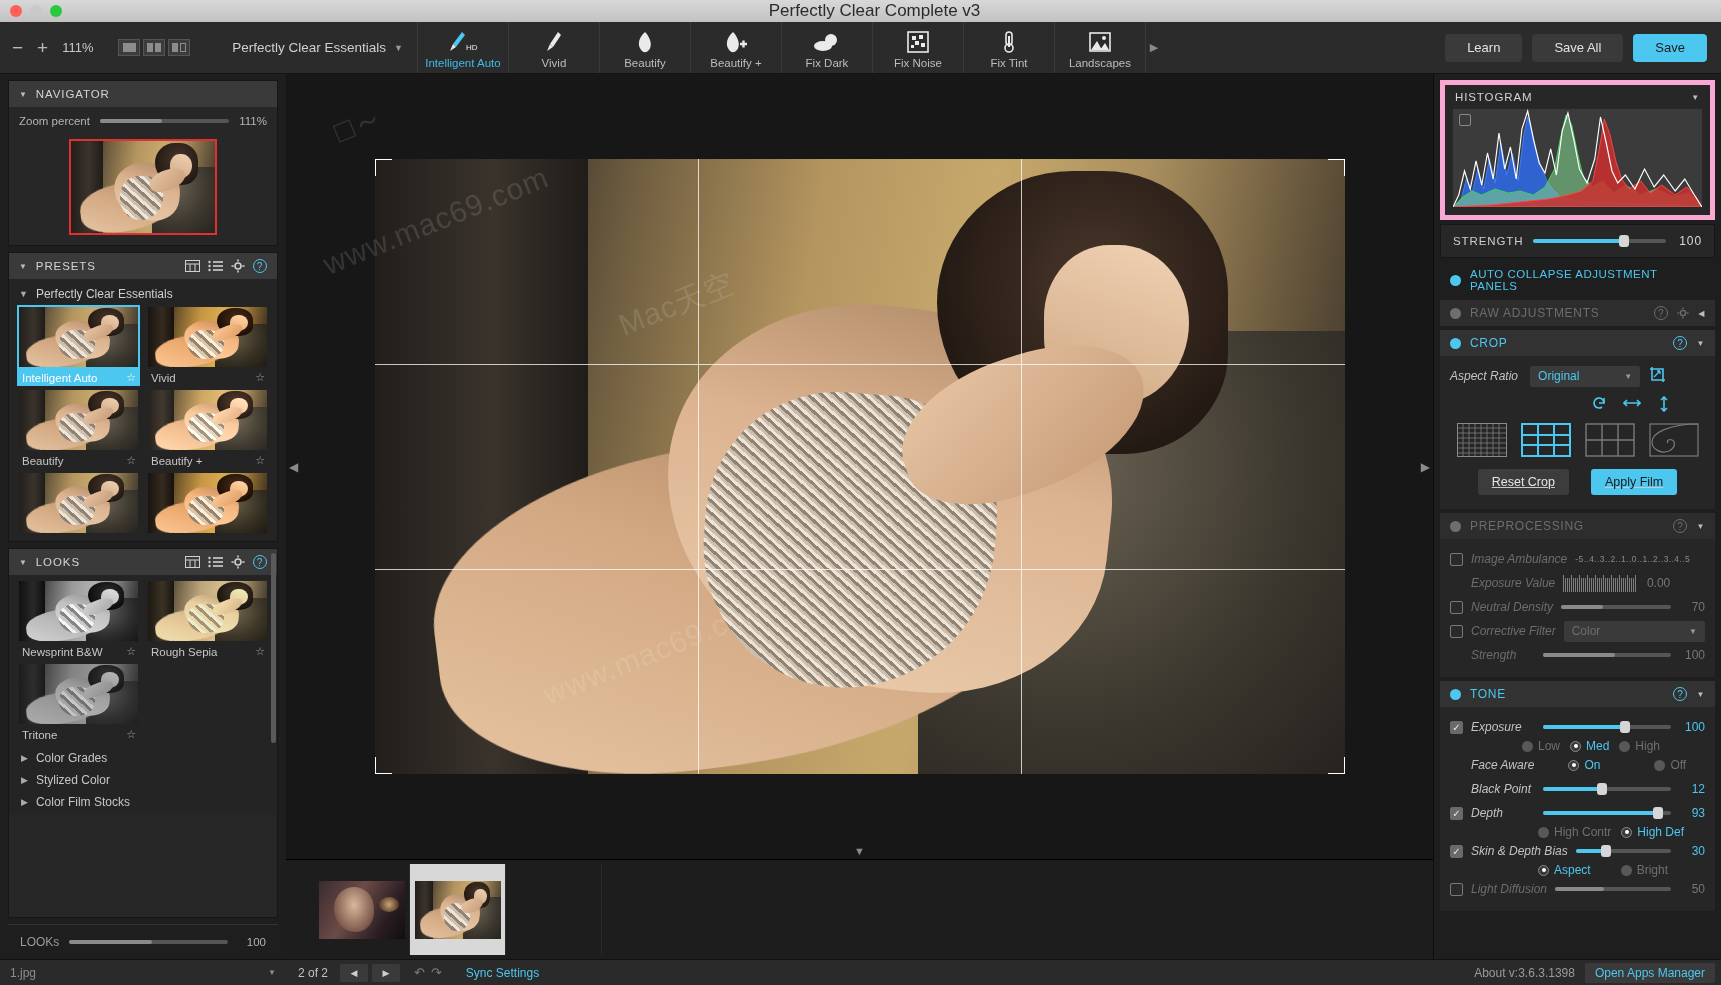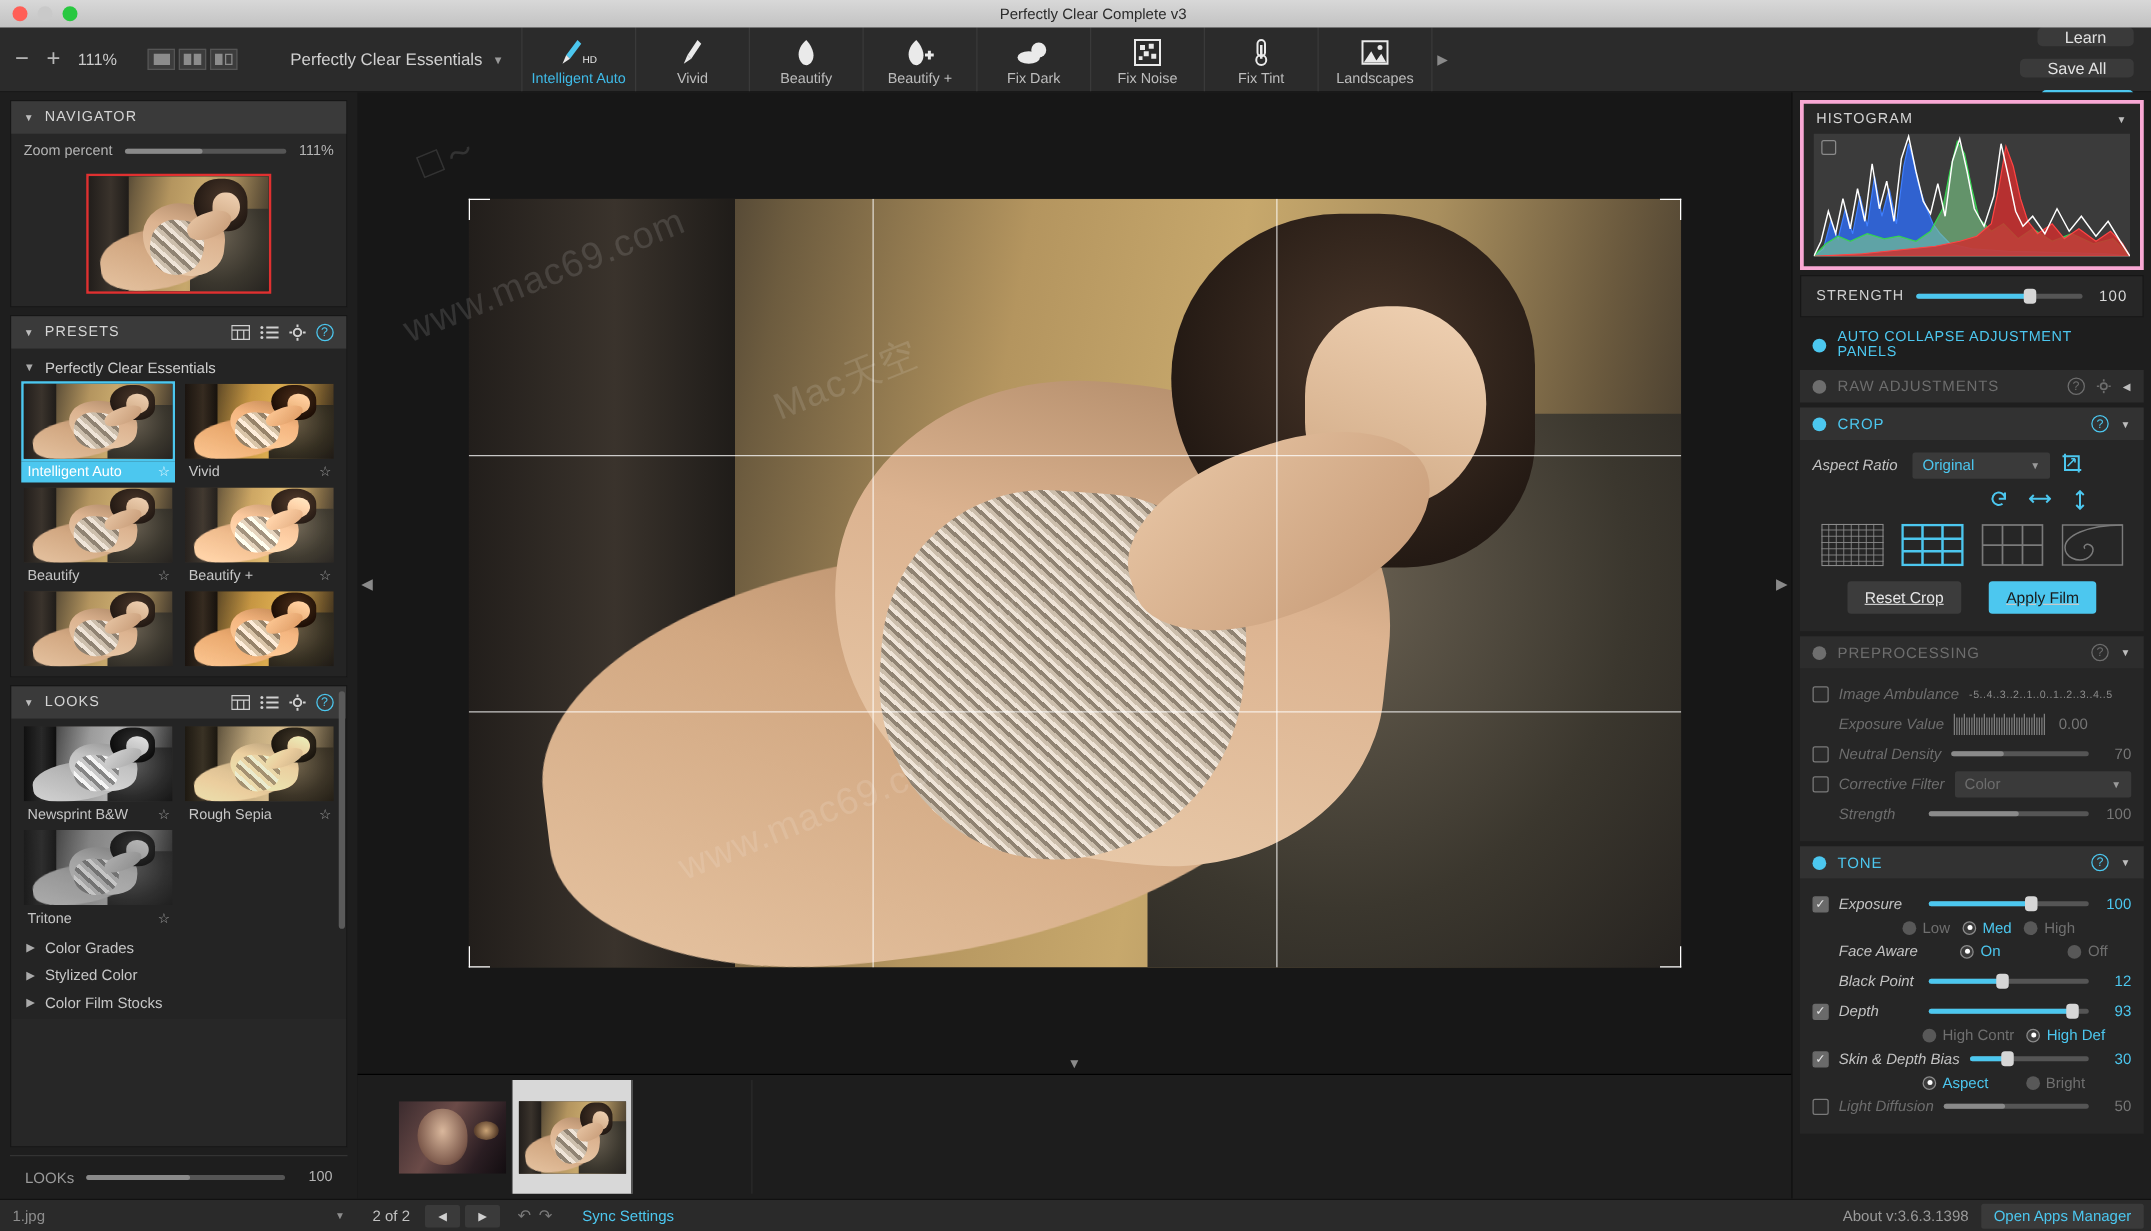--- a/index.html
+++ b/index.html
@@ -18,21 +18,21 @@
     background: linear-gradient(#d8d8d8, #c2c2c2);
     display: flex; align-items: center; position: relative;
   }
   .traffic { display: flex; gap: 8px; padding-left: 10px; }
   .dot { width: 12px; height: 12px; border-radius: 50%; }
   .dot.red { background: #ff5f57; }
   .dot.yellow { background: #c9c9c9; }
   .dot.green { background: #28c840; }
   .titlebar-title {
     position: absolute; left: 0; right: 8px; text-align: center;
-    font-size: 12px; color: #2b2b2b; padding-left: 36px;
+    font-size: 17px; color: #2b2b2b; padding-left: 36px;
   }
 
   
   .toolbar {
     height: 52px; flex: 0 0 52px;
     background: #2b2b2b;
     display: flex; align-items: stretch;
     border-bottom: 1px solid #141414;
   }
   .zoomgroup { display: flex; align-items: center; gap: 14px; padding: 0 12px; }
@@ -61,21 +61,21 @@
     justify-content: center; gap: 3px; border-right: 1px solid #3a3a3a;
     cursor: pointer; padding-top: 4px;
   }
   .tool .tlabel { font-size: 11.5px; color: #bdbdbd; }
   .tool.active .tlabel { color: #3fbbe8; }
   .tool .ticon { height: 24px; display: flex; align-items: flex-end; justify-content: center; }
   .toolbar-spacer { flex: 1; }
   .tb-arrow { width: 16px; display: flex; align-items: center; justify-content: center;
               color: #8a8a8a; font-size: 11px; }
 
-  .topright { display: flex; align-items: flex-end; gap: 10px; padding: 0 14px; flex-direction: column; }
+  .topright { display: flex; align-items: center; gap: 10px; padding: 0 14px; }
   .tbtn { height: 28px; padding: 0 22px; border-radius: 4px; background: #3a3a3a;
           color: #e2e2e2; font-size: 13px; display: flex; align-items: center;
           justify-content: center; cursor: pointer; border: none; }
   .tbtn.primary { background: #4cc7ef; color: #1c1c1c; }
 
   
   .body { flex: 1; display: flex; min-height: 0; background: #1c1c1c; }
 
   
   .left { width: 286px; flex: 0 0 286px; background: #1e1e1e; display: flex;
@@ -148,21 +148,21 @@
                display: flex; align-items: stretch; padding: 4px 0 4px 0; }
   .fs-cell { width: 96px; display: flex; align-items: center; justify-content: center;
              position: relative; cursor: pointer; border-right: 1px solid #2a2a2a; }
   .fs-cell.sel { background: #d8d8d8; }
   .fs-img { width: 86px; height: 58px; overflow: hidden; position: relative; }
 
   
   .right { width: 288px; flex: 0 0 288px; background: #1e1e1e; display: flex;
            flex-direction: column; padding: 6px 6px 0 6px; min-height: 0;
            border-left: 1px solid #0d0d0d; overflow: hidden; }
-  .hist-panel { background: #272727; border: 3px solid #f9a8d4; }
+  .hist-panel { background: #272727; border: 5px solid #f9a8d4; }
   .hist-head { height: 24px; display: flex; align-items: center; padding: 0 10px;
                font-size: 11.5px; letter-spacing: .9px; color: #d4d4d4; }
   .hist-box { height: 98px; margin: 0 8px 8px 8px; background: #3b3b3b; position: relative; }
   .hist-box .chk { position: absolute; left: 6px; top: 5px; width: 12px; height: 12px;
                    border: 1px solid #8a8a8a; background: #3b3b3b; }
   .strength-row { background: #272727; border: 1px solid #161616; margin-top: 4px;
                   height: 34px; display: flex; align-items: center; gap: 10px; padding: 0 12px;
                   font-size: 11.5px; letter-spacing: .9px; color: #cfcfcf; }
   .strength-val { color: #d9d9d9; min-width: 26px; text-align: right; font-size: 12px; }
 

